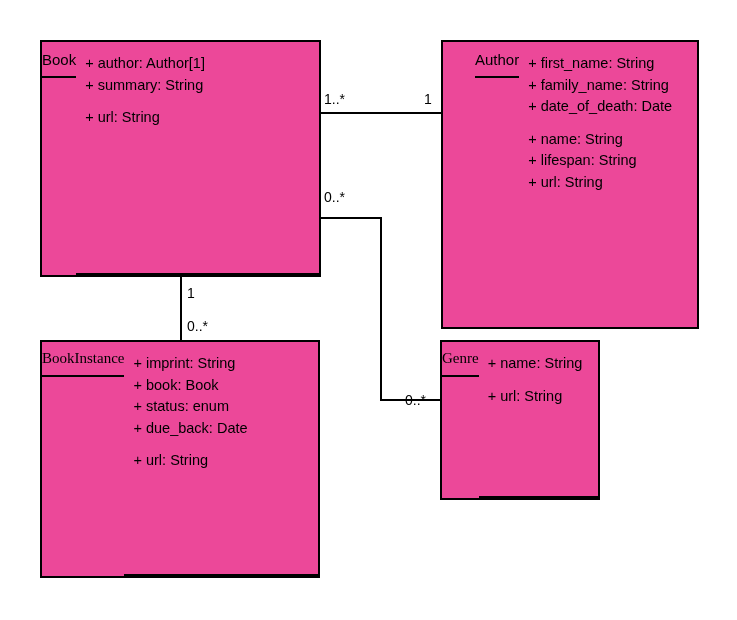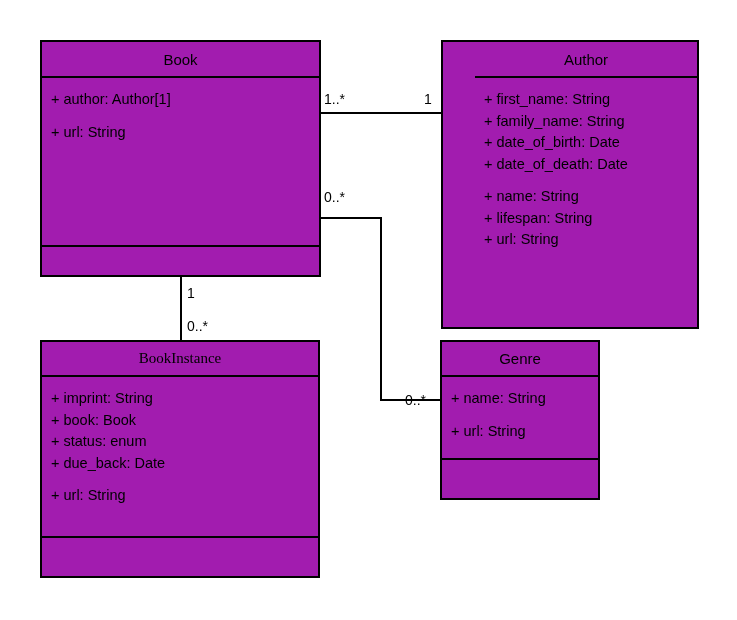--- a/index.html
+++ b/index.html
@@ -20,23 +20,23 @@
     position: absolute;
     left: 0;
     top: 0;
     width: 737px;
     height: 620px;
   }
   .uml-class {
     position: absolute;
     box-sizing: border-box;
     border: 2px solid #000000;
-    background: #a21caf;
+    background: #ec4899;
     display: flex;
-    flex-direction: column;
+    flex-direction: row;
   }
   .class-name {
     box-sizing: border-box;
     text-align: center;
     font-size: 15px;
     color: #000000;
     line-height: 1;
     display: flex;
     align-items: center;
     justify-content: center;
@@ -83,32 +83,32 @@
       <path d="M 321 113 L 441 113"></path>
       <path d="M 321 218 L 381 218 L 381 400 L 440 400"></path>
       <path d="M 181 277 L 181 340"></path>
     </g>
   </svg>
 
   <div class="uml-class" style="left:40px; top:40px; width:281px; height:237px;">
     <div class="class-name" style="height:36px;">Book</div>
     <div class="class-attributes">
       <div class="attr-line">+ author: Author[1]</div>
+      <div class="attr-line">+ summary: String</div>
       <div class="attr-spacer"></div>
       <div class="attr-line">+ url: String</div>
     </div>
     <div class="class-operations" style="height:28px;"></div>
   </div>
 
   <div class="uml-class" style="left:441px; top:40px; width:258px; height:289px;padding-left:32px;">
     <div class="class-name" style="height:36px;">Author</div>
     <div class="class-attributes no-rule">
       <div class="attr-line">+ first_name: String</div>
       <div class="attr-line">+ family_name: String</div>
-      <div class="attr-line">+ date_of_birth: Date</div>
       <div class="attr-line">+ date_of_death: Date</div>
       <div class="attr-spacer"></div>
       <div class="attr-line">+ name: String</div>
       <div class="attr-line">+ lifespan: String</div>
       <div class="attr-line">+ url: String</div>
     </div>
   </div>
 
   <div class="uml-class" style="left:40px; top:340px; width:280px; height:238px;">
     <div class="class-name" style="height:35px;font-family:Liberation Serif, serif;">BookInstance</div>
@@ -117,21 +117,21 @@
       <div class="attr-line">+ book: Book</div>
       <div class="attr-line">+ status: enum</div>
       <div class="attr-line">+ due_back: Date</div>
       <div class="attr-spacer"></div>
       <div class="attr-line">+ url: String</div>
     </div>
     <div class="class-operations" style="height:38px;"></div>
   </div>
 
   <div class="uml-class" style="left:440px; top:340px; width:160px; height:160px;">
-    <div class="class-name" style="height:35px;">Genre</div>
+    <div class="class-name" style="height:35px;font-family:Liberation Serif, serif;">Genre</div>
     <div class="class-attributes">
       <div class="attr-line">+ name: String</div>
       <div class="attr-spacer"></div>
       <div class="attr-line">+ url: String</div>
     </div>
     <div class="class-operations" style="height:38px;"></div>
   </div>
 
   <div class="mult-label" style="left:324px; top:92px;">1..*</div>
   <div class="mult-label" style="left:424px; top:92px;">1</div>

